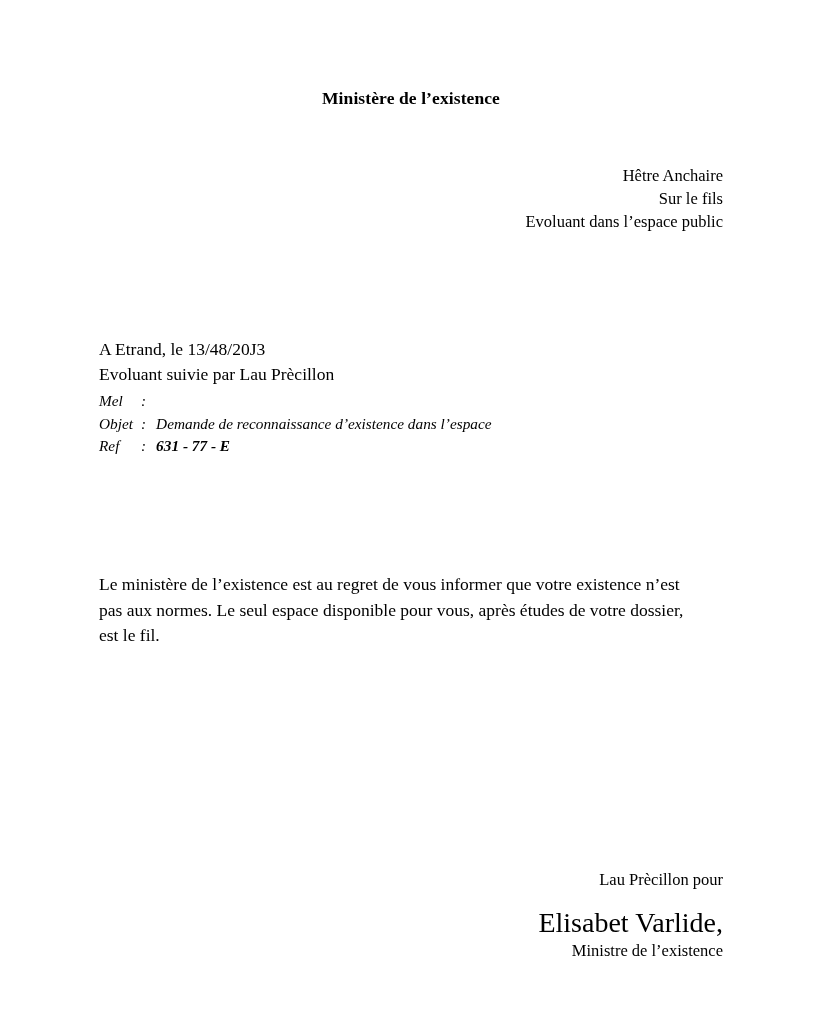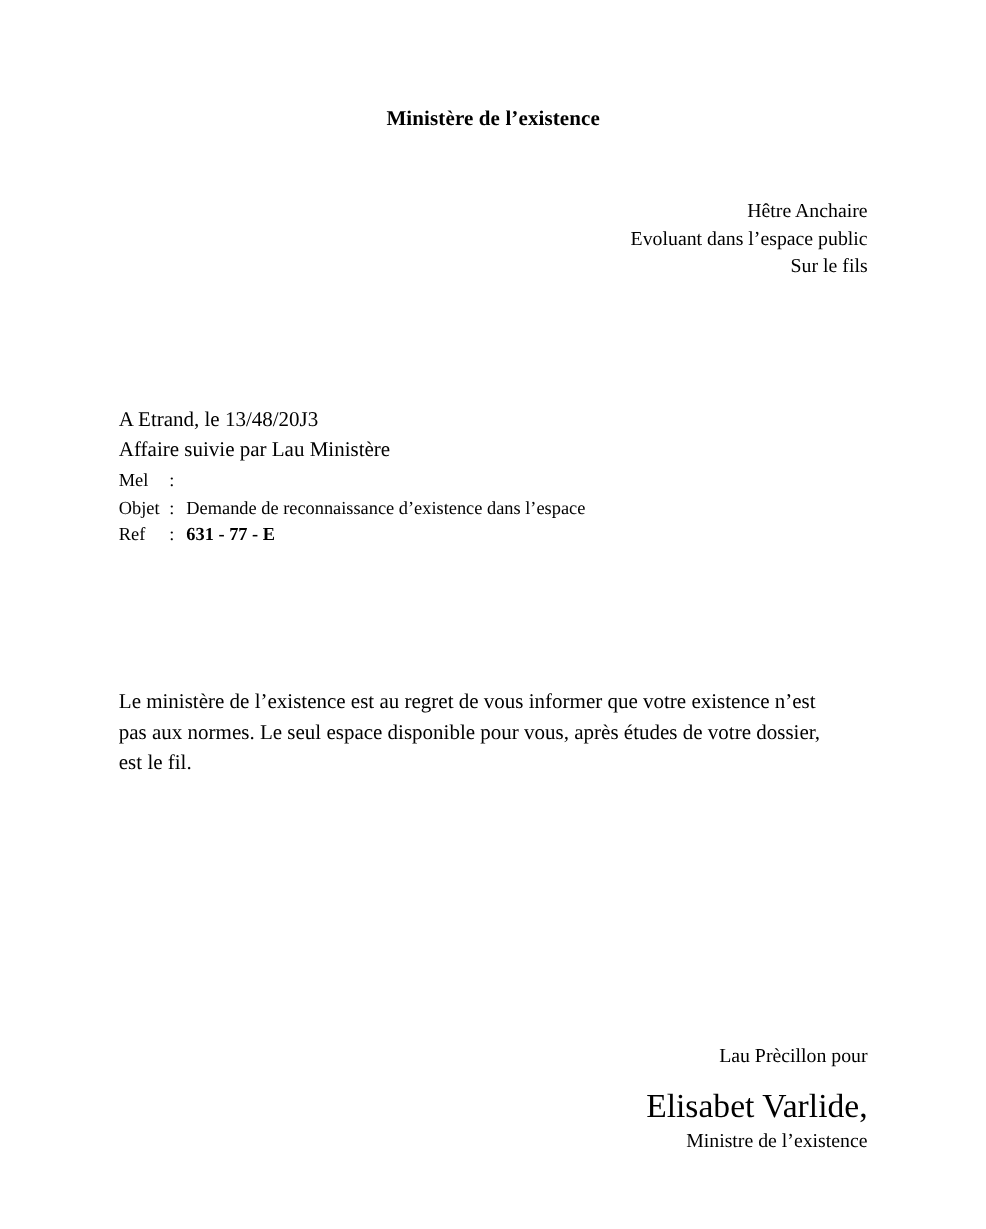--- a/index.html
+++ b/index.html
@@ -54,20 +54,21 @@
     white-space: nowrap;
   }
   .meta-small {
     margin-top: 3px;
   }
   .meta-row {
     font-size: 15.3px;
     line-height: 22.5px;
     white-space: nowrap;
     display: flex;
+    font-style: italic;
   }
   .meta-label {
     display: inline-block;
     min-width: 42px;
   }
   .meta-sep {
     display: inline-block;
     width: 10px;
   }
   .bold {
@@ -109,27 +110,27 @@
 </style>
 </head>
 <body>
 
 <div class="page">
 
   <div class="letter-title">Ministère de l’existence</div>
 
   <div class="recipient-block">
     <div>Hêtre Anchaire</div>
+    <div>Sur le fils</div>
     <div>Evoluant dans l’espace public</div>
-    <div>Sur le fils</div>
   </div>
 
   <div class="meta-block">
     <div class="meta-line-large">A Etrand, le 13/48/20J3</div>
-    <div class="meta-line-large">Affaire suivie par Lau Ministère</div>
+    <div class="meta-line-large">Evoluant suivie par Lau Prècillon</div>
 
     <div class="meta-small">
       <div class="meta-row">
         <span class="meta-label">Mel</span>
         <span>:</span>
         <span class="meta-sep"></span>
       </div>
       <div class="meta-row">
         <span class="meta-label">Objet</span>
         <span>:</span>

